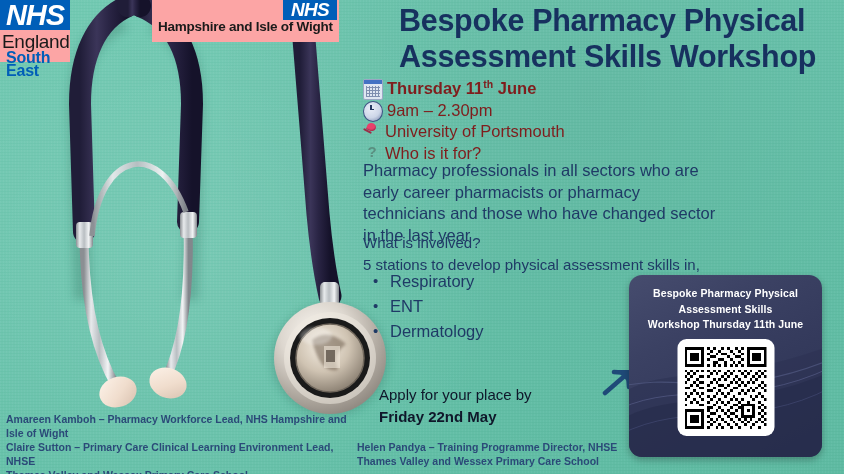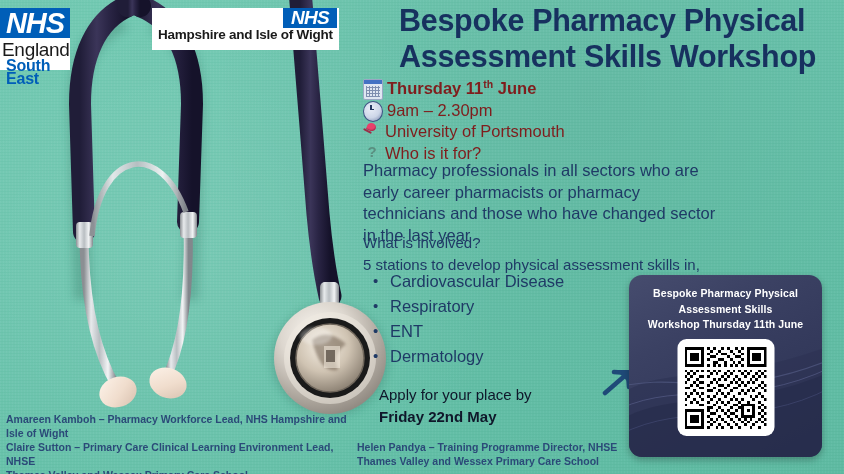--- a/index.html
+++ b/index.html
@@ -21,21 +21,21 @@
   }
   
   .grain{position:absolute;inset:0;opacity:.09;
     background-image:
       repeating-linear-gradient(0deg,rgba(0,0,0,.5) 0 1px,transparent 1px 3px),
       repeating-linear-gradient(90deg,rgba(255,255,255,.5) 0 1px,transparent 1px 3px);
     mix-blend-mode:overlay;}
   .steth{position:absolute;left:0;top:0;width:400px;height:474px;}
 
   
-  .logo{position:absolute;background:#ffffff;margin-top:8px;}
+  .logo{position:absolute;background:#fca5a5;}
   #logo-nhse{left:0;top:0;width:70px;height:62px;padding:0;}
   #logo-nhse .nhs-mark{display:block;background:#005EB8;color:#fff;
     font-family:"Liberation Sans",sans-serif;font-weight:bold;font-style:italic;
     font-size:29px;line-height:30px;letter-spacing:-1px;text-align:center;
     width:70px;height:30px;}
   #logo-nhse .l1{display:block;color:#1a1a1a;font-size:19px;font-weight:normal;
     line-height:19px;padding:2px 0 0 2px;letter-spacing:-.3px;}
   #logo-nhse .l2{display:block;color:#005EB8;font-size:16px;font-weight:bold;
     line-height:13px;padding:0 0 0 6px;letter-spacing:-.2px;}
   #logo-hiow{left:152px;top:0;width:187px;height:42px;}
@@ -249,21 +249,20 @@
   </div>
 
   <p id="para1" style="margin:0;">Pharmacy professionals in all sectors who are early career pharmacists or pharmacy technicians and those who have changed sector in the last year</p>
 
   <div id="whatis">
     <div>What is involved?</div>
     <div>5 stations to develop physical assessment skills in,</div>
   </div>
 
   <ul id="stations">
-    <li>Cardiovascular Disease</li>
     <li>Respiratory</li>
     <li>ENT</li>
     <li>Dermatology</li>
   </ul>
 
   <div id="apply">
     <span>Apply for your place by</span>
     <span class="bold">Friday 22nd May</span>
   </div>
 

